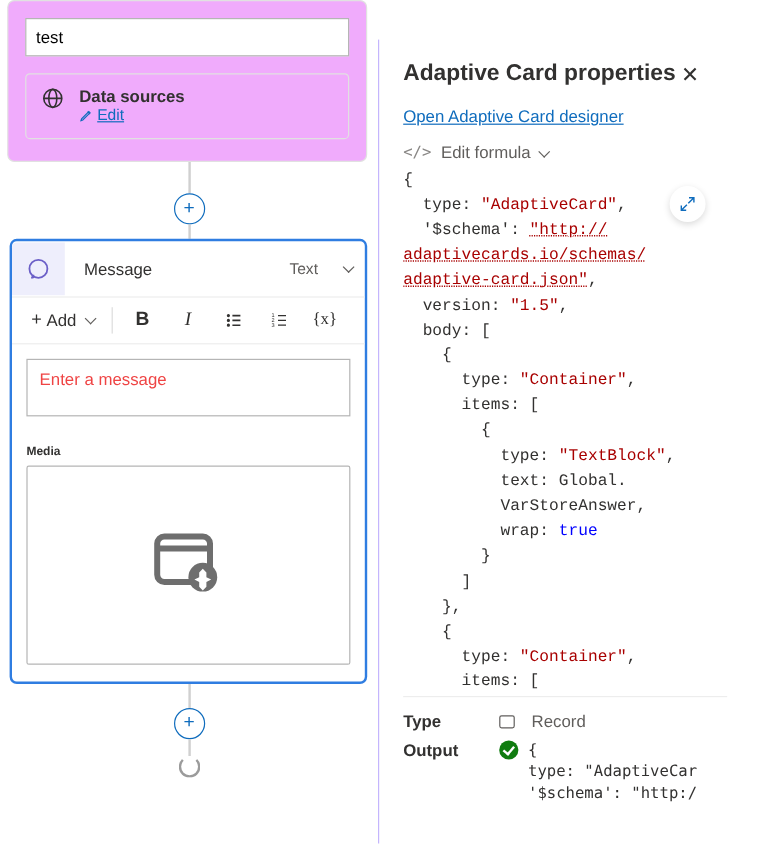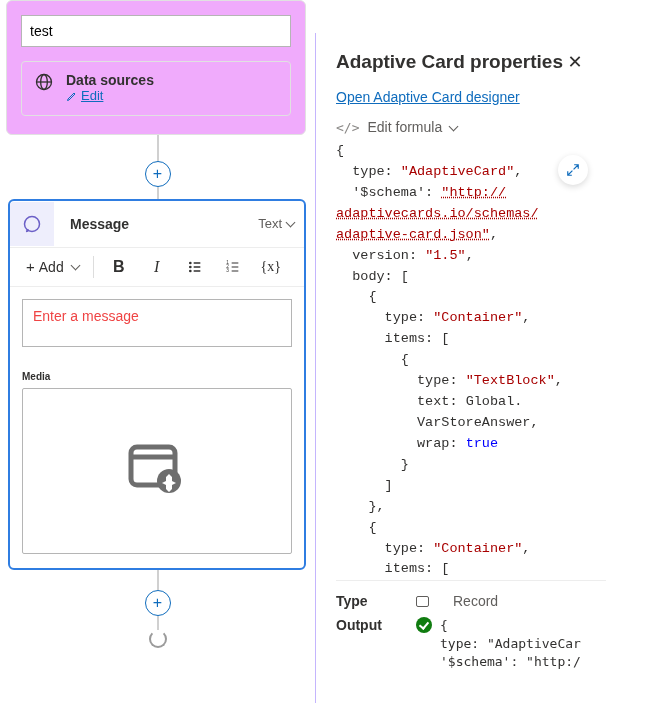--- a/index.html
+++ b/index.html
@@ -74,23 +74,23 @@
     display: flex;
     align-items: center;
     height: 46px;
   }
   .msg-icon {
     width: 44px; height: 44px;
     display: flex; align-items: center; justify-content: center;
     background: #eeeefc;
     border-top-left-radius: 4px;
   }
-  .msg-title { font-weight: 700; flex: 1; padding-left: 16px; }
+  .msg-title { font-weight: 400; flex: 1; padding-left: 16px; }
   .text-drop {
-    display: flex; align-items: center; gap: 5px;
+    display: flex; align-items: center; gap: 22px;
     color: #605e5c; font-size: 13px; padding-right: 10px;
     cursor: pointer;
   }
   .toolbar {
     border-top: 1px solid #ededed;
     border-bottom: 1px solid #ededed;
     display: flex; align-items: center;
     height: 40px;
     padding: 0 4px 0 10px;
     gap: 4px;
@@ -162,21 +162,21 @@
   .b { color:#0000ff; }
   .v { color:#323130; }
 
   .footer-row {
     display:flex; align-items:flex-start;
     padding: 12px 20px 2px 20px;
     gap: 16px;
     font-size: 14px;
   }
   .footer-label { font-weight:600; width: 64px; }
-  .record-pill { display:inline-flex; align-items:center; gap:24px; color:#605e5c;}
+  .record-pill { display:inline-flex; align-items:center; gap:14px; color:#605e5c;}
   .rec-sq { width:13px; height:11px; border:1.5px solid #605e5c; border-radius:2px;}
   .check-ic { width:16px;height:16px; border-radius:50%; background:#107c10; display:inline-flex;align-items:center;justify-content:center;}
   .check-ic::after{content:"";width:4px;height:7px;border:solid #fff;border-width:0 2px 2px 0;transform:rotate(40deg);margin-top:-2px;}
   .output-code { font-family:'Consolas',monospace; font-size:13px; color:#323130; line-height:1.4;}
   .chev { border: solid #605e5c; border-width: 0 1.5px 1.5px 0; display:inline-block; padding:3px; transform: rotate(45deg); margin-bottom:2px;}
 </style>
 </head>
 <body>
 
 <div class="left-panel">

